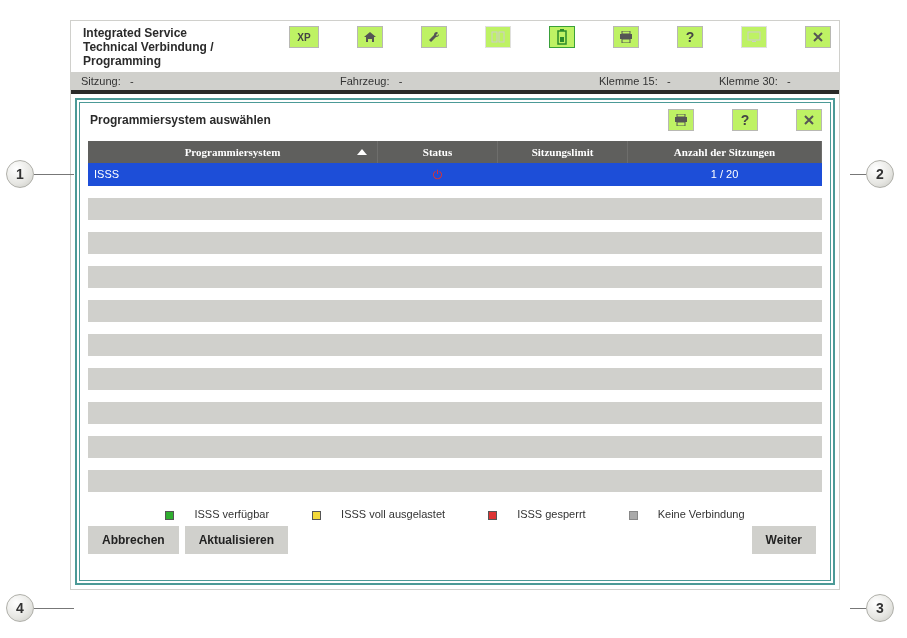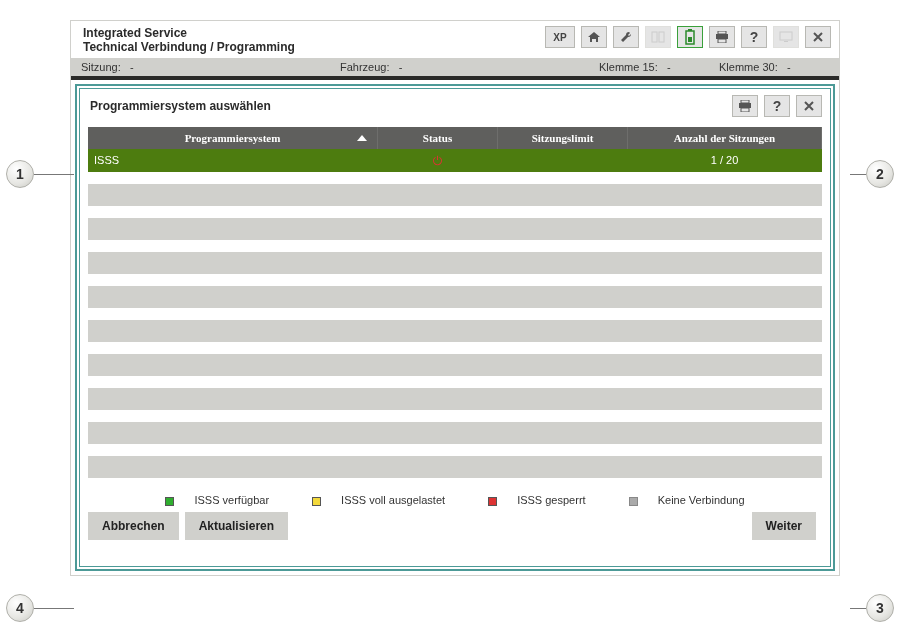--- a/index.html
+++ b/index.html
@@ -25,24 +25,25 @@
     align-items: flex-start;
     padding: 5px 8px 4px 12px;
     background: #fff;
   }
   .title-block { flex: 1; }
   .title-line { font-weight: bold; font-size: 12px; color:#2b2b2b; }
   .toolbar { display: flex; gap: 6px; align-items: center; }
   .tbtn {
     width: 26px; height: 22px;
     border: 1px solid #b8b8b3;
-    background: #e5e5e5;
+    background: #bef264;
     display: inline-flex; align-items: center; justify-content: center;
     font-size: 11px; color: #444;
     cursor: pointer;
+    margin-left: 32px;
   }
   .tbtn.xp { width: 30px; font-size: 10px; font-weight: bold; }
   .tbtn.green { border-color:#3aa03a; color:#2b8a2b; font-weight:bold; }
   .tbtn.disabled { color:#bbb; border-color:#e0e0dd; }
   .statusbar {
     display:flex; background:#d0d0cc; padding:3px 10px;
     font-size:11px; color:#333;
   }
   .statusbar > div { flex:1; }
   .statusbar > div.k15 { flex:0 0 120px; text-align:left; }
@@ -78,21 +79,21 @@
   .col-count { flex: 1; }
   .sort-arrow {
     position:absolute; right:10px; top:50%; transform:translateY(-50%);
     width:0;height:0;border-left:5px solid transparent;border-right:5px solid transparent;border-bottom:6px solid #fff;
   }
   .grow {
     display:flex; font-size:11px;
   }
   .grow > div { padding:5px 6px; border-right:1px solid transparent; text-align:center; }
   .grow .col-sys { text-align:left; }
-  .row-selected { background:#4d7c0f; color:#fff; }
+  .row-selected { background:#1d4ed8; color:#fff; }
   .row-empty { background:#d0d0cc; height:22px; margin-top:12px; }
   .status-dot {
     display:inline-block; width:9px; height:9px; border-radius:50%; vertical-align:middle;
     border:1px solid #333;
   }
   .status-dot.small-power {
     width:10px;height:12px;border:none;border-radius:0;position:relative;
   }
   .status-dot.small-power::before{
     content:"⏻"; color:#d33; font-size:12px; line-height:10px;

